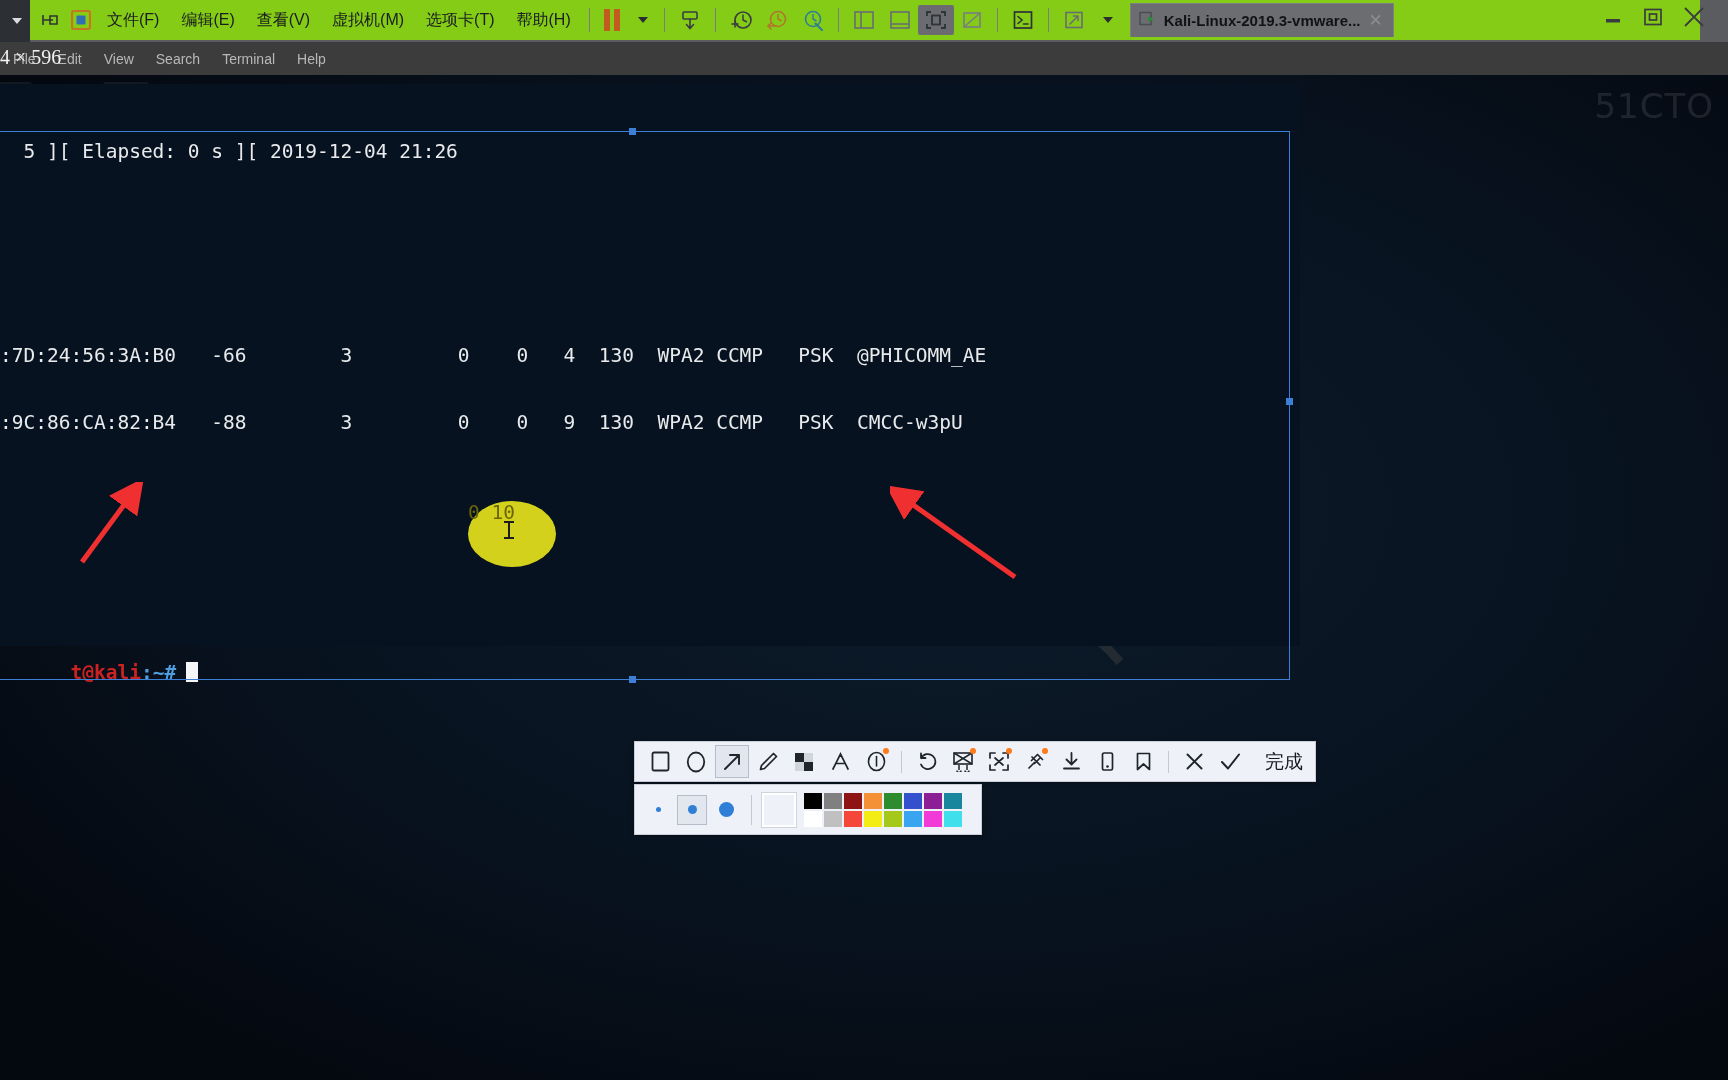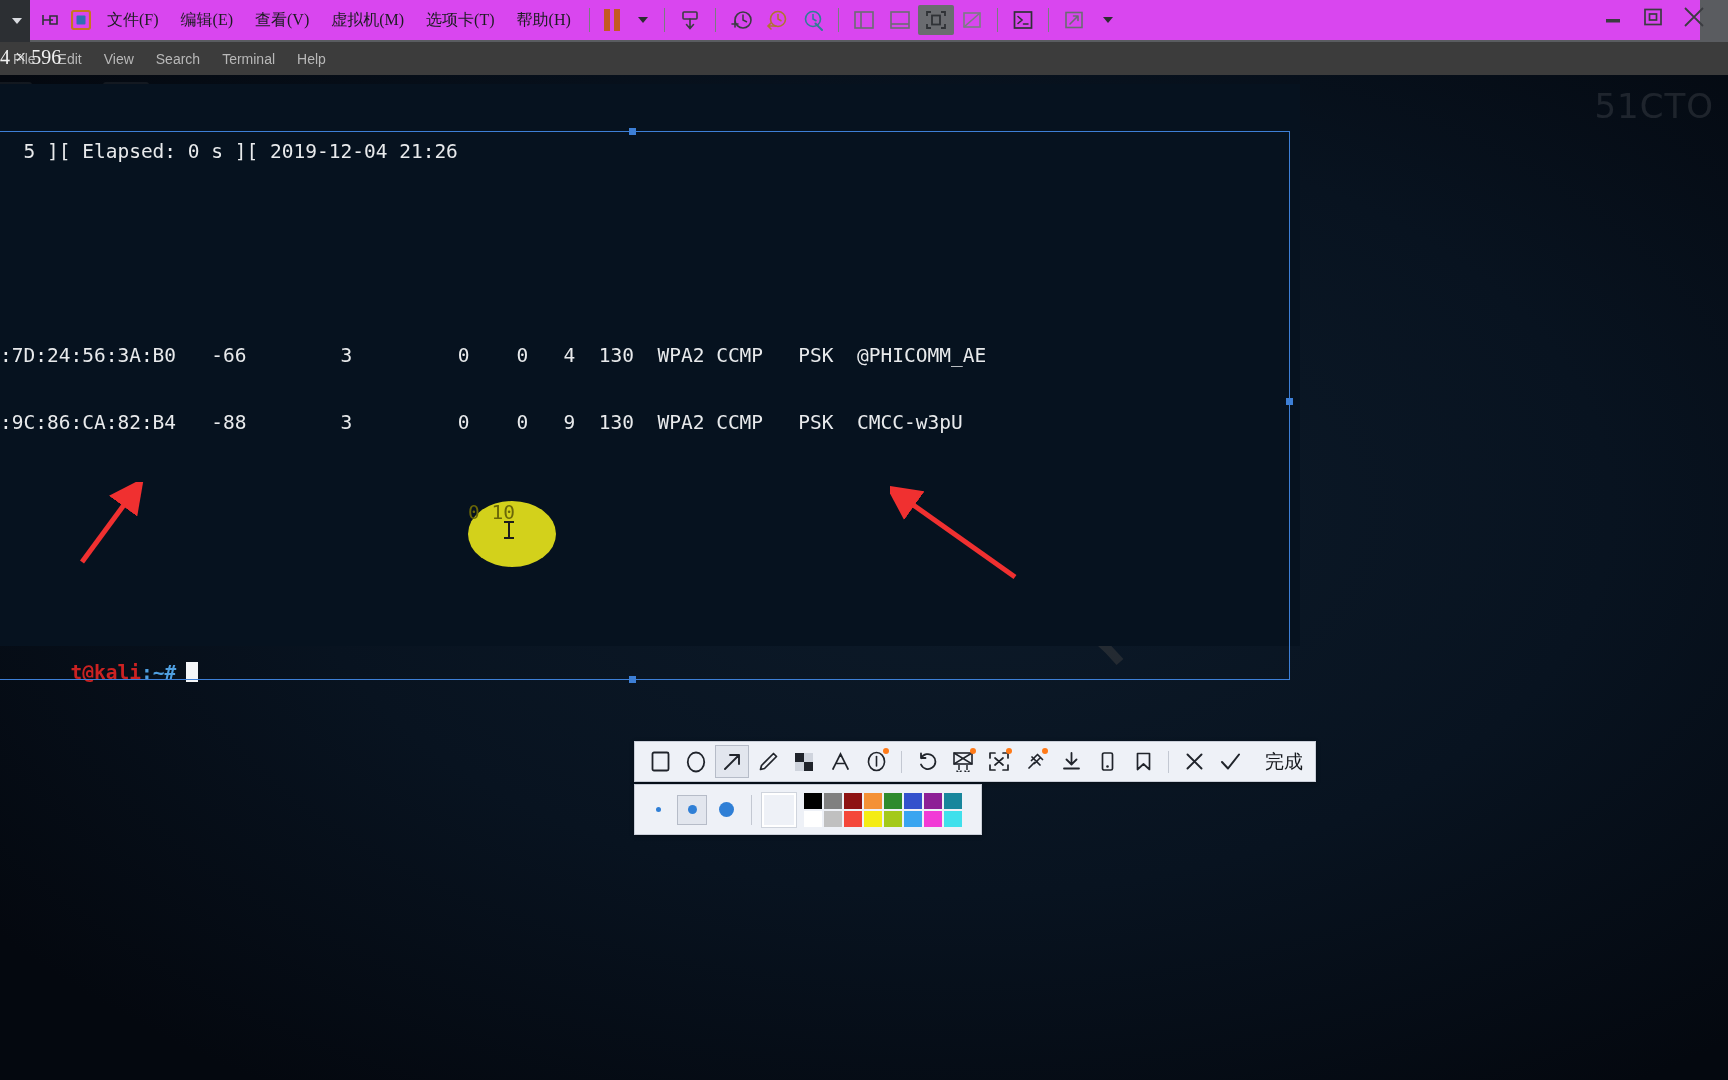--- a/index.html
+++ b/index.html
@@ -10,21 +10,21 @@
   #root { position:relative; width:1728px; height:1080px; background:#06101c; }
 
   
   #vmware-chrome{
     position:absolute; left:0; top:0; width:1728px; height:42px;
     background:#5a5c60; display:flex; align-items:center;
   }
   #vm-left-strip{ width:30px; height:42px; background:#2c2f33; display:flex;align-items:center;justify-content:center;}
   #vm-menubar{
     position:absolute;left:30px;top:0;height:40px;width:1670px;
-    background:#d946ef; display:flex; align-items:center; padding-left:6px;font-family:Liberation Serif, serif;
+    background:#84cc16; display:flex; align-items:center; padding-left:6px;
   }
   .vm-ico{
     width:30px;height:28px;display:flex;align-items:center;justify-content:center;
     color:#33363a; font-size:15px; flex:0 0 auto;
   }
   .vm-menu{
     color:#1b1d20; font-size:16px; padding:2px 11px; white-space:nowrap;
   }
   .vm-sep{ width:1px;height:24px;background:#7a7c80;margin:0 7px; }
   .pause-bars{ display:flex; gap:4px; }
@@ -502,20 +502,30 @@
       <span class="tbicon">
         <svg width="22" height="20" viewBox="0 0 22 20">
             <rect x="3" y="2.5" width="16" height="15" fill="none" stroke="#6a6d72" stroke-width="1.6"></rect>
             <path d="M7 14 L15 6 M15 6 L10.5 6 M15 6 L15 10.5" fill="none" stroke="#6a6d72" stroke-width="1.6" stroke-linecap="round"></path>
           </svg>
       </span>
       <span class="vm-ico">
           <span class="caret-dn"></span>
         </span>
 
+      <div id="vm-tab">
+        <span>
+          <svg width="17" height="16" viewBox="0 0 17 16">
+              <rect x="1" y="1.5" width="11" height="12" fill="none" stroke="#4a4d52" stroke-width="1.5"></rect>
+              <path d="M9 5 L15 8 L9 11 Z" fill="#2f8b38"></path>
+            </svg>
+        </span>
+        <span class="tabtitle">Kali-Linux-2019.3-vmware...</span>
+        <span class="tabclose">✕</span>
+      </div>
     </div>
 
     <div id="vm-winbtns">
       <span class="wb">
         <svg width="22" height="18" viewBox="0 0 22 18">
             <rect x="4" y="11" width="14" height="3.5" fill="#3a3c40"></rect>
           </svg>
       </span>
       <span class="wb">
         <svg width="22" height="20" viewBox="0 0 22 20">

